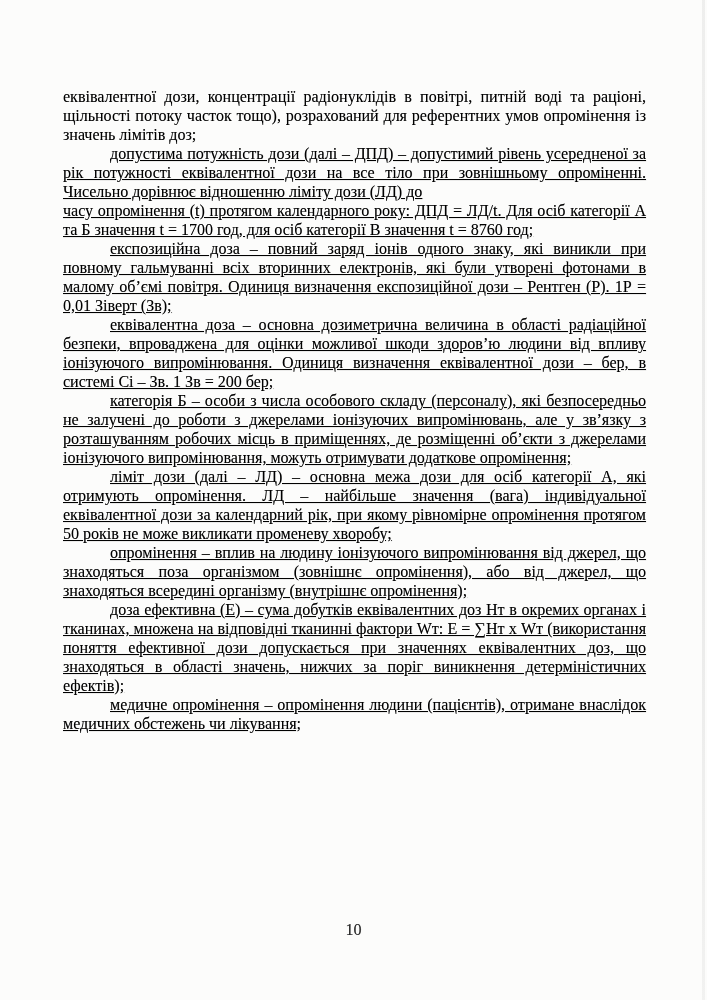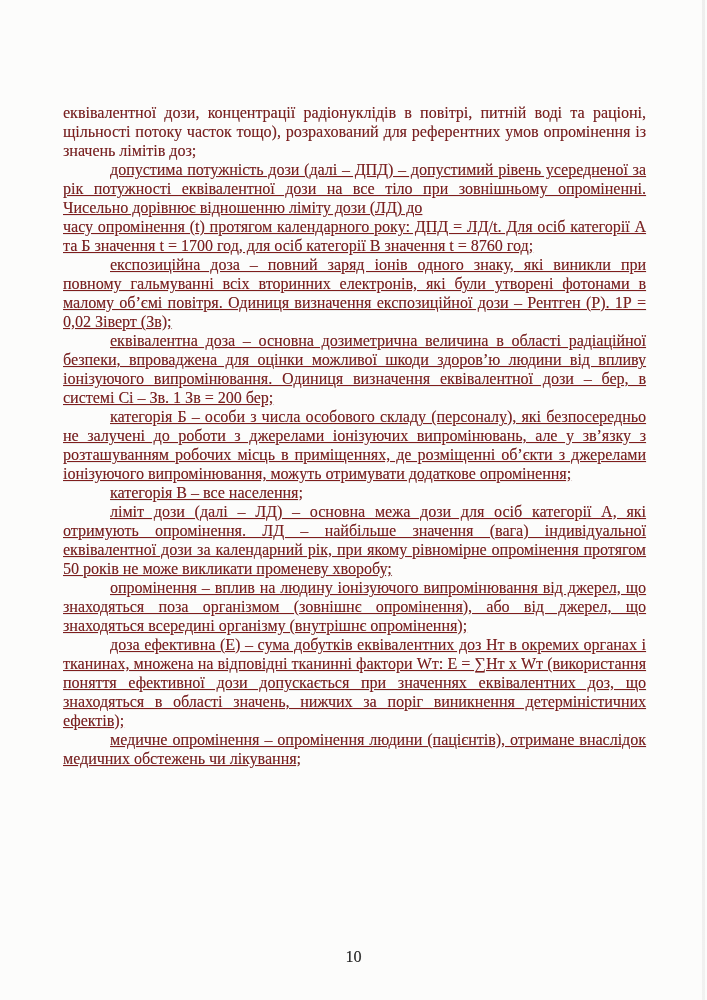--- a/index.html
+++ b/index.html
@@ -20,60 +20,59 @@
     top: 0;
     right: 2px;
     width: 3px;
     height: 100%;
     background: linear-gradient(to bottom, rgba(120,120,120,0.10), rgba(150,150,150,0.18), rgba(120,120,120,0.08));
     pointer-events: none;
   }
   .text-block {
     position: absolute;
     left: 63px;
-    top: 103px;
+    top: 87px;
     width: 583px;
-    color: #7f1d1d;
+    color: #000000;
     font-size: 16px;
     line-height: 19px;
     text-align: justify;
     text-shadow: 0.2px 0.2px 0.4px rgba(50,50,50,0.45);
   }
   .text-block p {
     margin: 0;
     padding: 0;
     white-space: pre-line; 
   }
   .text-block p.indent {
     text-indent: 47px;
     text-decoration: underline;
   }
   .page-footer {
     position: absolute;
     left: 0;
-    top: 948px;
+    top: 921px;
     width: 707px;
     text-align: center;
     color: #2a2a2a;
     font-size: 16px;
     text-shadow: 0.2px 0.2px 0.4px rgba(50,50,50,0.45);
   }
 </style>
 </head>
 <body>
 
 <div class="scan-edge"></div>
 
 <div class="text-block">
   <p>еквівалентної дози, концентрації радіонуклідів в повітрі, питній воді та раціоні, щільності потоку часток тощо), розрахований для референтних умов опромінення із значень лімітів доз;</p>
   <p class="indent">допустима потужність дози (далі – ДПД) – допустимий рівень усередненої за рік потужності еквівалентної дози на все тіло при зовнішньому опроміненні. Чисельно дорівнює відношенню ліміту дози (ЛД) до
 часу опромінення (t) протягом календарного року: ДПД = ЛД/t. Для осіб категорії А та Б значення t = 1700 год, для осіб категорії В значення t = 8760 год;</p>
-  <p class="indent">експозиційна доза – повний заряд іонів одного знаку, які виникли при повному гальмуванні всіх вторинних електронів, які були утворені фотонами в малому об’ємі повітря. Одиниця визначення експозиційної дози – Рентген (Р). 1Р = 0,02 Зіверт (Зв);</p>
+  <p class="indent">експозиційна доза – повний заряд іонів одного знаку, які виникли при повному гальмуванні всіх вторинних електронів, які були утворені фотонами в малому об’ємі повітря. Одиниця визначення експозиційної дози – Рентген (Р). 1Р = 0,01 Зіверт (Зв);</p>
   <p class="indent">еквівалентна доза – основна дозиметрична величина в області радіаційної безпеки, впроваджена для оцінки можливої шкоди здоров’ю людини від впливу іонізуючого випромінювання. Одиниця визначення еквівалентної дози – бер, в системі Сі – Зв. 1 Зв = 200 бер;</p>
   <p class="indent">категорія Б – особи з числа особового складу (персоналу), які безпосередньо не залучені до роботи з джерелами іонізуючих випромінювань, але у зв’язку з розташуванням робочих місць в приміщеннях, де розміщенні об’єкти з джерелами іонізуючого випромінювання, можуть отримувати додаткове опромінення;</p>
-  <p class="indent">категорія В – все населення;</p>
   <p class="indent">ліміт дози (далі – ЛД) – основна межа дози для осіб категорії А, які отримують опромінення. ЛД – найбільше значення (вага) індивідуальної еквівалентної дози за календарний рік, при якому рівномірне опромінення протягом 50 років не може викликати променеву хворобу;</p>
   <p class="indent">опромінення – вплив на людину іонізуючого випромінювання від джерел, що знаходяться поза організмом (зовнішнє опромінення), або від джерел, що знаходяться всередині організму (внутрішнє опромінення);</p>
   <p class="indent">доза ефективна (Е) – сума добутків еквівалентних доз Нт в окремих органах і тканинах, множена на відповідні тканинні фактори Wт: Е = ∑Нт х Wт (використання поняття ефективної дози допускається при значеннях еквівалентних доз, що знаходяться в області значень, нижчих за поріг виникнення детерміністичних ефектів);</p>
   <p class="indent">медичне опромінення – опромінення людини (пацієнтів), отримане внаслідок медичних обстежень чи лікування;</p>
 </div>
 
 <div class="page-footer">10</div>
 
 </body></html>

